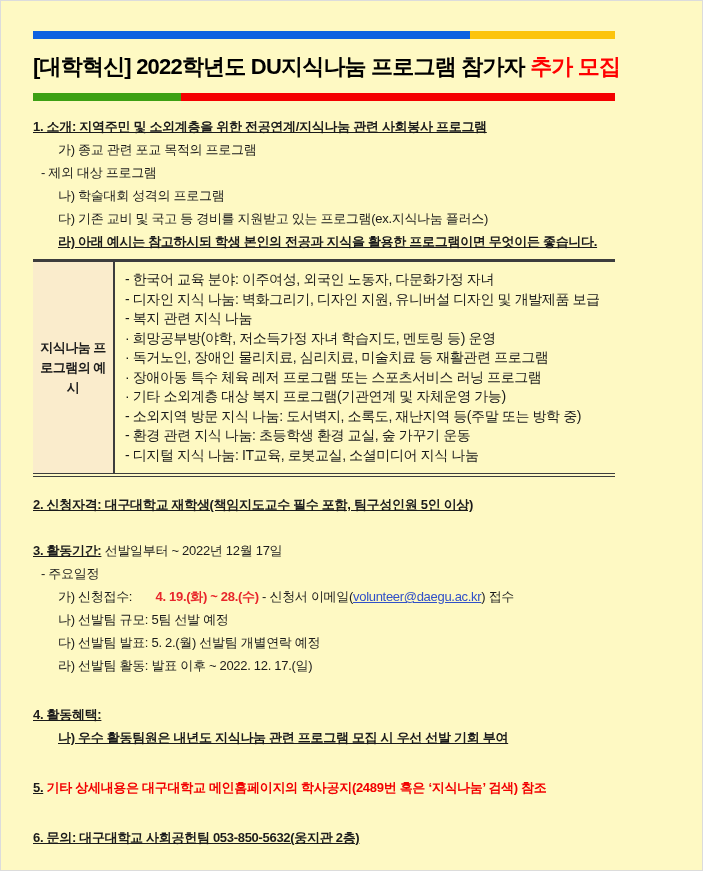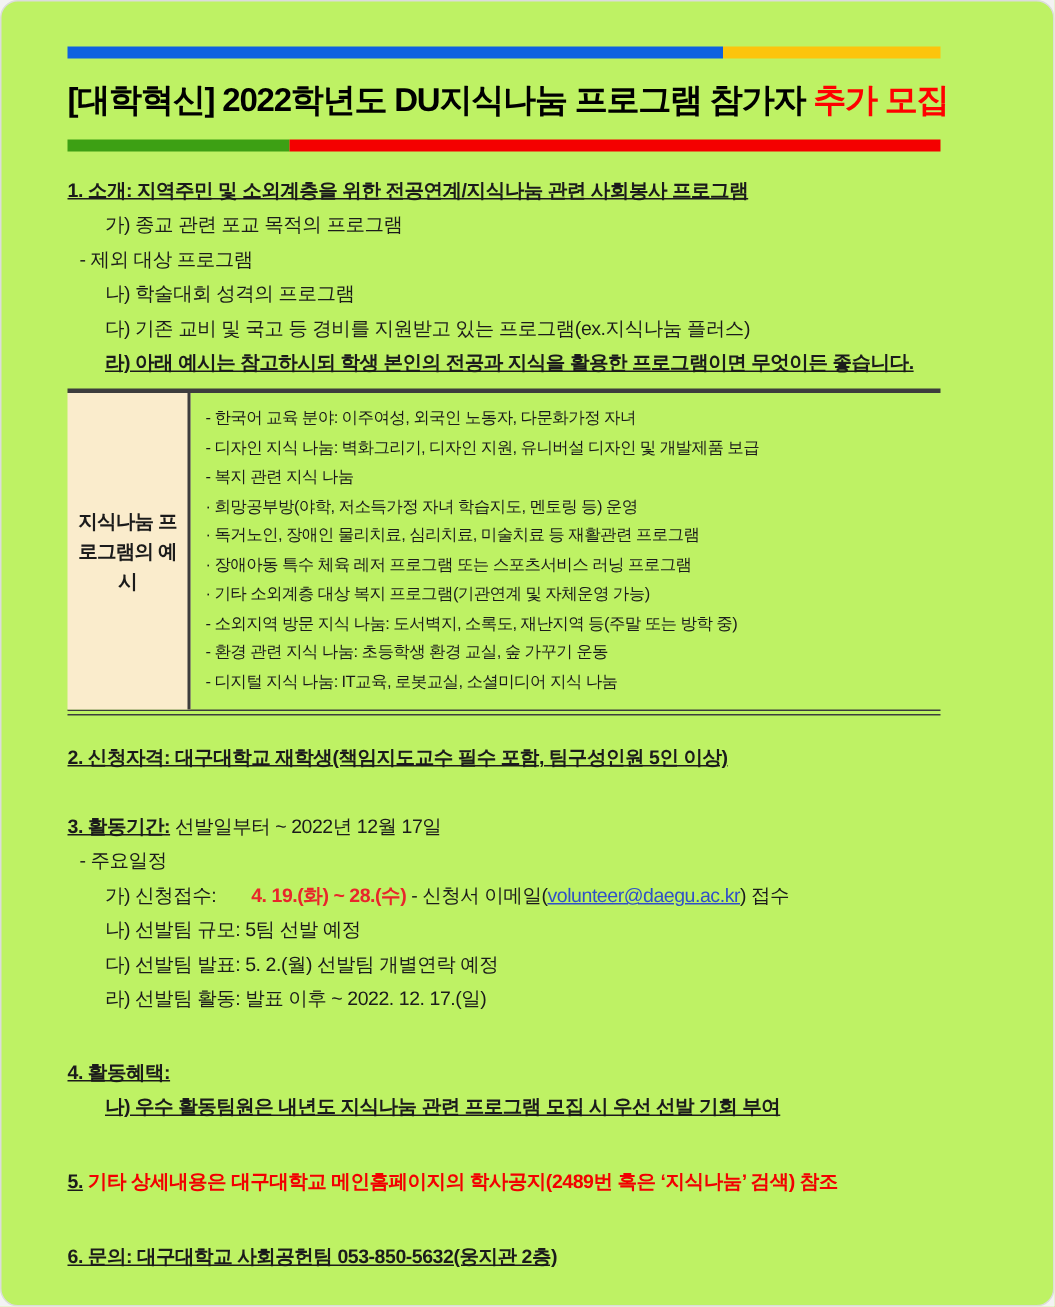--- a/index.html
+++ b/index.html
@@ -1,24 +1,24 @@
 <!DOCTYPE html>
 <html><head>
 <meta charset="utf-8">
 <style>
   html,body { margin:0; padding:0; background:#f3f3f3; }
   .page {
     position:relative;
     width:703px; height:871px;
     margin:0 auto;
-    background:#bef264;
+    background:#fef9c3;
     border:1px solid #dcdcdc;
-    border-radius:12px;
+    border-radius:0;
     box-sizing:border-box;
-    padding:30px 40px 0 44px;
+    padding:30px 40px 0 32px;
     font-family:"Liberation Sans","DejaVu Sans",sans-serif;
     color:#1b1b1b;
     overflow:hidden;
   }
   
   .bar { width:582px; height:8px; display:flex; }
   .seg-blue   { width:75%;   background:#0E62E0; }
   .seg-yellow { flex:1;      background:#FCC40D; }
   .seg-green  { width:25.5%; background:#3DA014; }
   .seg-red    { flex:1;      background:#F40000; }
@@ -57,21 +57,21 @@
     width:82px; flex:0 0 82px;
     background:#FAECCC;
     border-right:2px solid #3d3d3d;
     display:flex; align-items:center; justify-content:center;
     text-align:center;
     font-weight:bold; font-size:13px; line-height:20px;
     padding:4px; box-sizing:border-box;
     letter-spacing:-0.5px;
   }
   .ex-body { flex:1; padding:8px 4px 8px 10px; }
-  .ex-row { font-size:11px; line-height:19.5px; letter-spacing:-0.4px; white-space:nowrap; }
+  .ex-row { font-size:14px; line-height:19.5px; letter-spacing:-0.4px; white-space:nowrap; }
 </style>
 </head>
 <body>
 
 <div class="page">
 
   <header>
     <div class="bar">
       <span class="seg-blue"></span>
       <span class="seg-yellow"></span>

